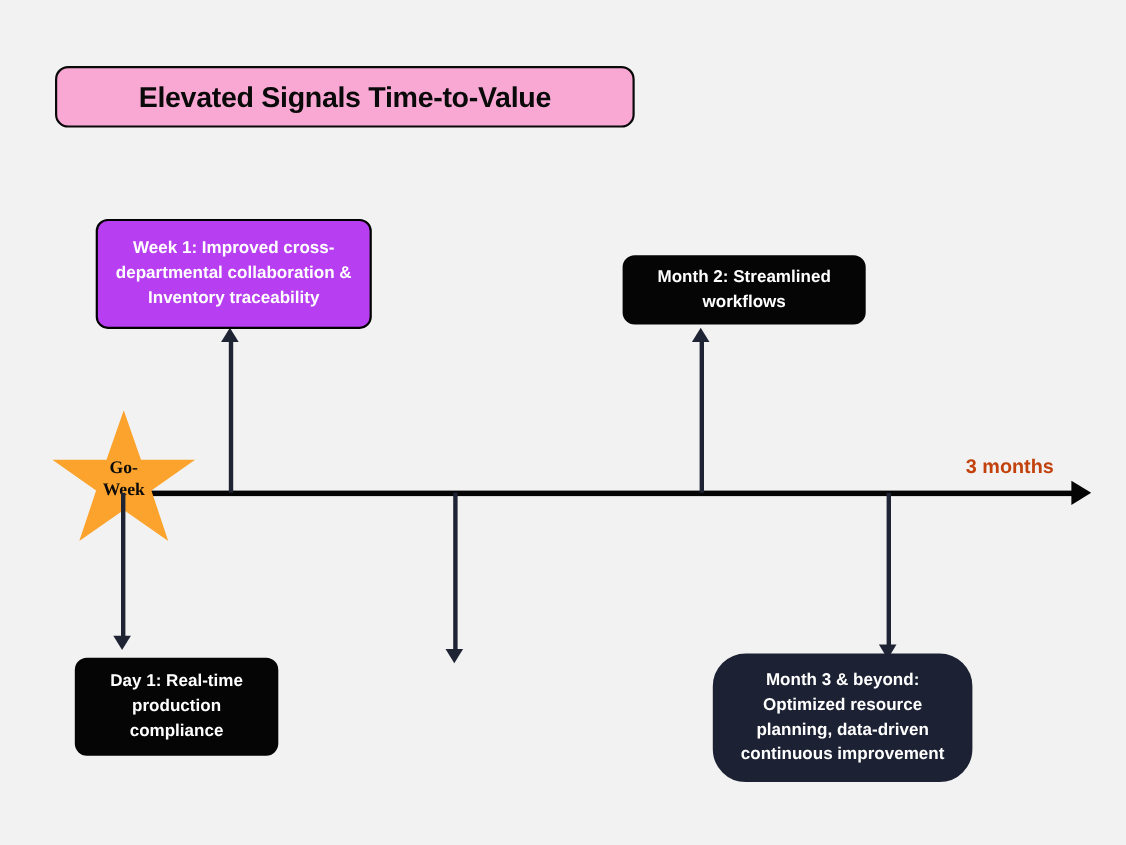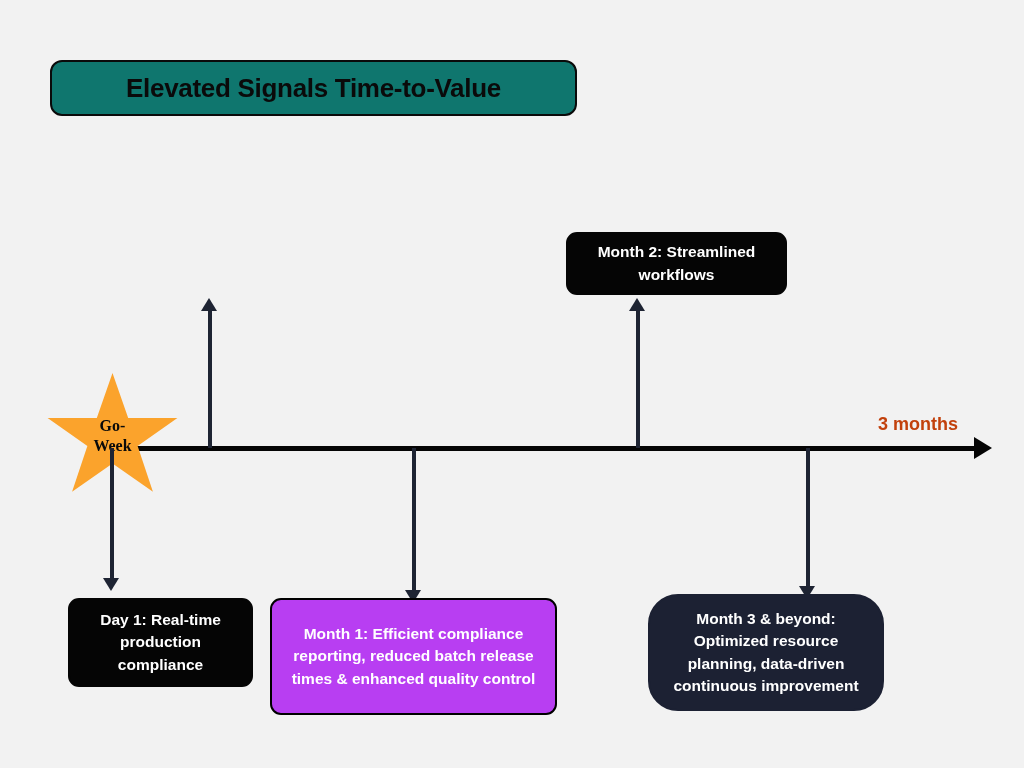--- a/index.html
+++ b/index.html
@@ -19,21 +19,21 @@
     height: 768px;
   }
 
   
   .title-box {
     position: absolute;
     left: 50px;
     top: 60px;
     width: 527px;
     height: 56px;
-    background: #0f766e;
+    background: #f9a8d4;
     border: 2.5px solid #0a0a0a;
     border-radius: 12px;
     box-sizing: border-box;
     display: flex;
     align-items: center;
     justify-content: center;
   }
   .title-text {
     font-size: 26px;
     font-weight: bold;
@@ -166,30 +166,30 @@
 
   <div class="conn" style="left:110px; top:448px; height:131px;"></div>
   <div class="arrowhead down" style="left:103px; top:578px;"></div>
 
   <div class="conn" style="left:412px; top:448px; height:143px;"></div>
   <div class="arrowhead down" style="left:405px; top:590px;"></div>
 
   <div class="conn" style="left:806px; top:448px; height:139px;"></div>
   <div class="arrowhead down" style="left:799px; top:586px;"></div>
 
+  <div class="card purple" style="left:87px; top:199px; width:251px; height:100px;">
+    <span>Week 1: Improved cross-departmental collaboration &amp; Inventory traceability</span>
+  </div>
 
   <div class="card black" style="left:526px; top:232px; width:221px; height:63px;">
     <span>Month 2: Streamlined workflows</span>
   </div>
 
   <div class="card black" style="left:28px; top:598px; width:185px; height:89px;">
     <span>Day 1: Real-time production compliance</span>
   </div>
 
-  <div class="card purple" style="left:270px; top:598px; width:287px; height:117px;">
-    <span>Month 1: Efficient compliance reporting, reduced batch release times &amp; enhanced quality control</span>
-  </div>
 
   <div class="card navy" style="left:648px; top:594px; width:236px; height:117px;border-radius:30px;">
     <span>Month 3 &amp; beyond: Optimized resource planning, data-driven continuous improvement</span>
   </div>
 
 </div>
 
 </body></html>

